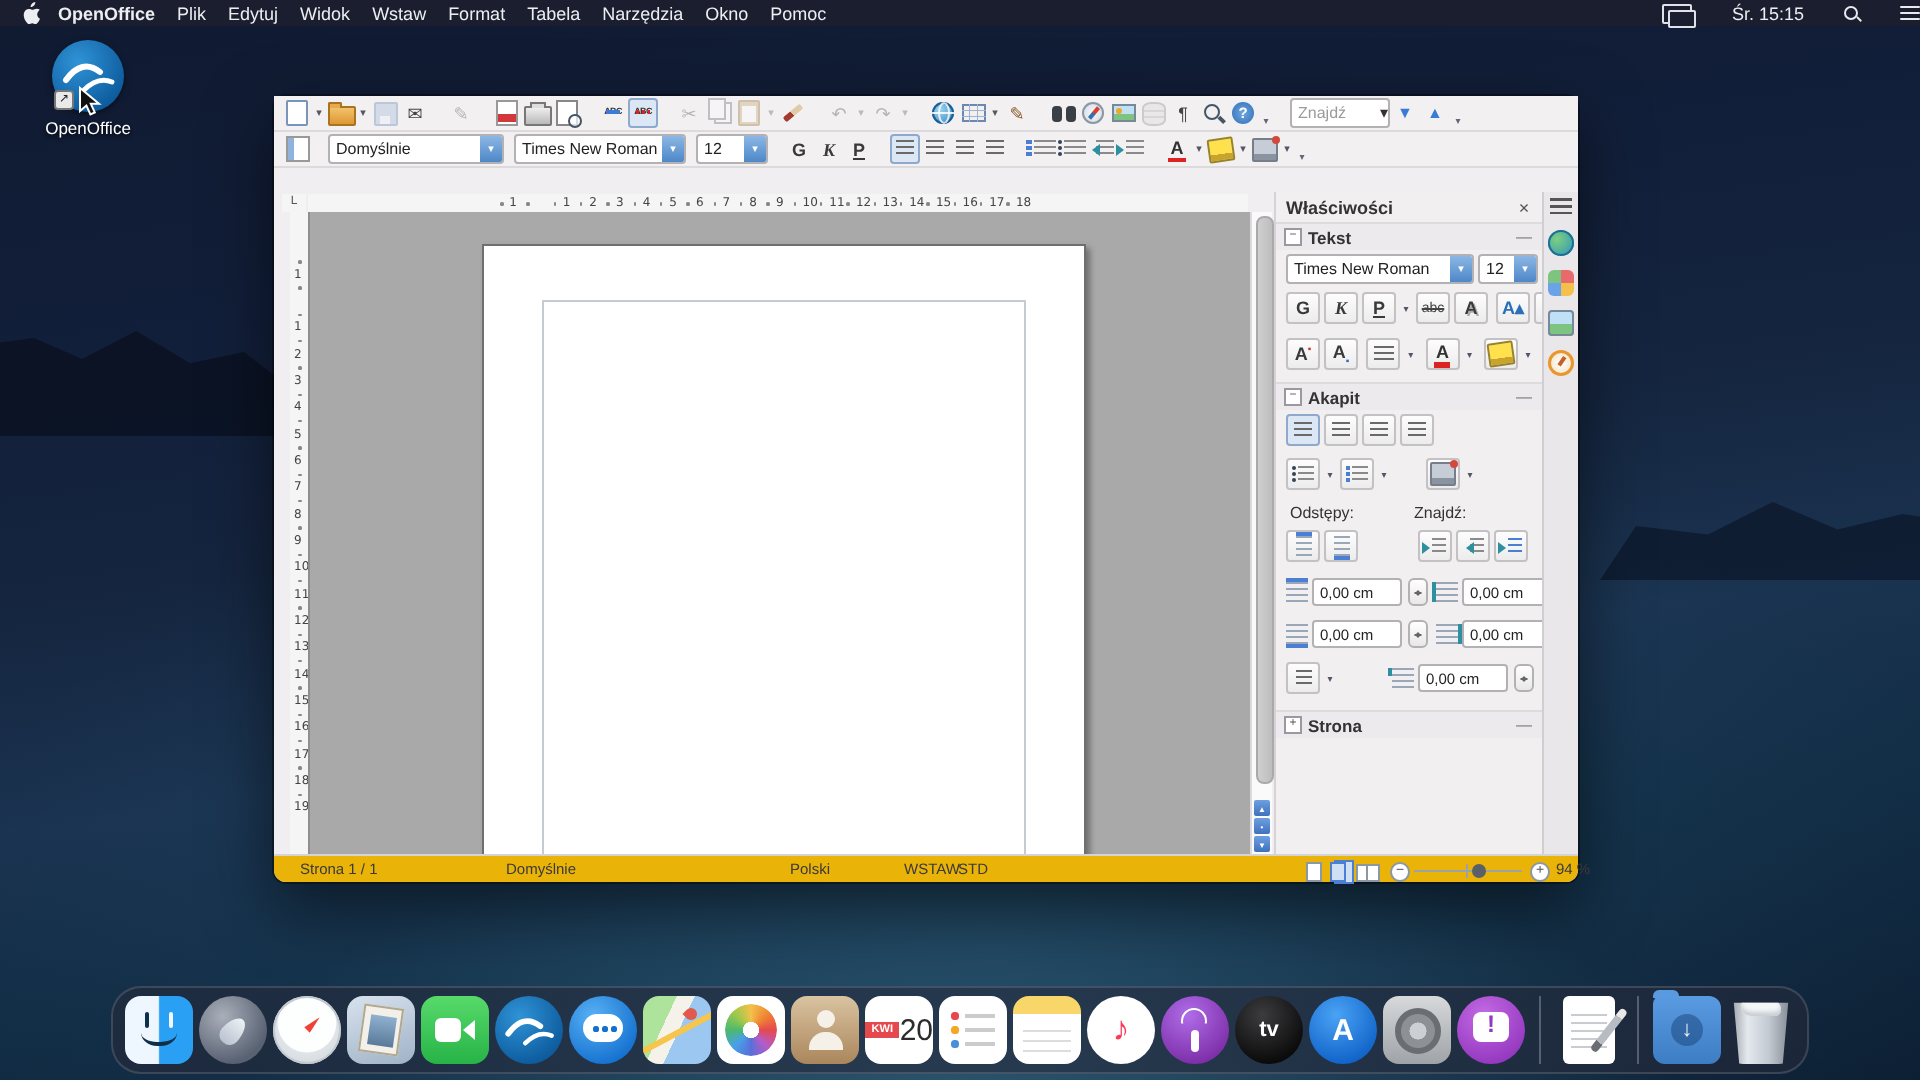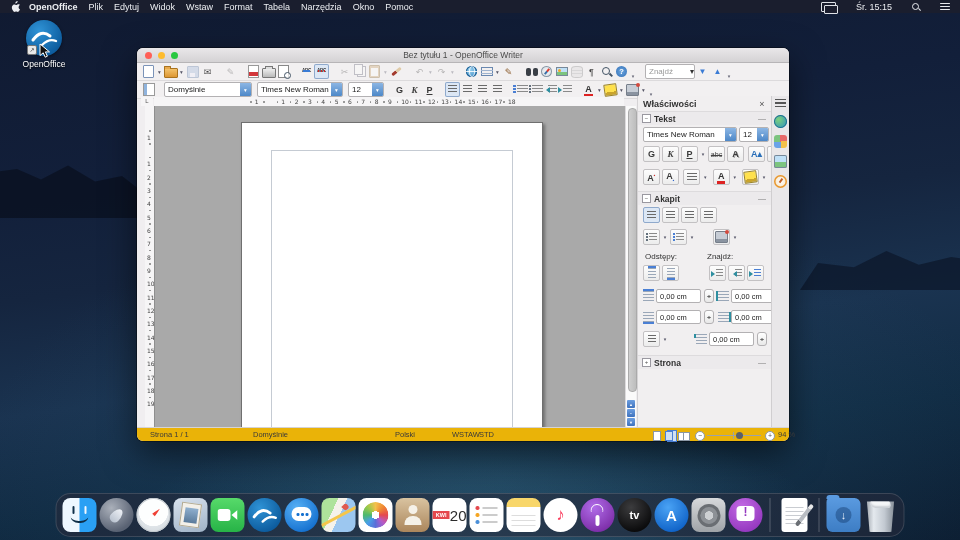--- a/index.html
+++ b/index.html
@@ -13,21 +13,21 @@
     clip-path:polygon(0 100%,0 35%,18% 30%,34% 45%,52% 25%,70% 48%,88% 40%,100% 60%,100% 100%);}
   .island2{position:absolute;right:-20px;top:230px;width:180px;height:60px;background:#0c1628;opacity:.7;
     clip-path:polygon(0 100%,10% 55%,30% 62%,48% 35%,66% 58%,84% 45%,100% 52%,100% 100%);}
 
   
   .menubar{position:absolute;left:0;top:0;right:0;height:13px;background:rgba(27,30,46,.96);
     display:flex;align-items:center;color:#eceef2;font-size:9px;z-index:50;}
   .menubar .apple{margin:0 8px 0 11px;display:flex;align-items:center;}
   .menubar .appname{font-weight:bold;margin-right:11px;}
   .menubar .mitem{margin-right:11px;}
-  .menubar .mright{margin-left:auto;display:flex;align-items:center;gap:20px;padding-right:10px;}
+  .menubar .mright{margin-left:auto;display:flex;align-items:center;gap:20px;}
   .ic-mirror{width:13px;height:8px;border:1px solid #dfe2e8;border-radius:1px;position:relative;}
   .ic-mirror::after{content:"";position:absolute;left:2px;top:2px;width:12px;height:7px;background:#1b1e2e;border:1px solid #dfe2e8;border-radius:1px;}
   .ic-lens{width:8px;height:8px;position:relative;}
   .ic-lens::before{content:"";position:absolute;left:0;top:0;width:5px;height:5px;border:1.2px solid #e8eaef;border-radius:50%;}
   .ic-lens::after{content:"";position:absolute;left:5.5px;top:6px;width:3px;height:1.2px;background:#e8eaef;transform:rotate(45deg);}
   .ic-cc{width:10px;height:8px;display:flex;flex-direction:column;justify-content:space-between;}
   .ic-cc i{height:1.4px;background:#e8eaef;border-radius:1px;}
 
   
   .shortcut{position:absolute;left:12px;top:20px;width:64px;text-align:center;z-index:5;}
@@ -319,26 +319,20 @@
       </svg>
       <span class="alias-badge">↗</span>
     </div>
     <div class="slabel">OpenOffice</div>
   </div>
   <svg class="cursor" width="12" height="16" viewBox="0 0 12 16">
     <path d="M1 1 L1 12.5 L4.2 9.8 L6.2 14.2 L8.4 13.2 L6.4 8.9 L10.5 8.9 Z" fill="#111" stroke="#fff" stroke-width="1"></path>
   </svg>
 
   <div class="win">
-    <div class="titlebar">
-      <span class="tl red"></span>
-      <span class="tl yel"></span>
-      <span class="tl grn"></span>
-      <span class="title">Bez tytułu 1 - OpenOffice Writer</span>
-    </div>
 
     <div class="tbar">
       <span class="i">
           <span class="a-page"></span>
         </span>
       <span class="dd">▾</span>
       <span class="i">
           <span class="a-folder"></span>
         </span>
       <span class="dd">▾</span>

